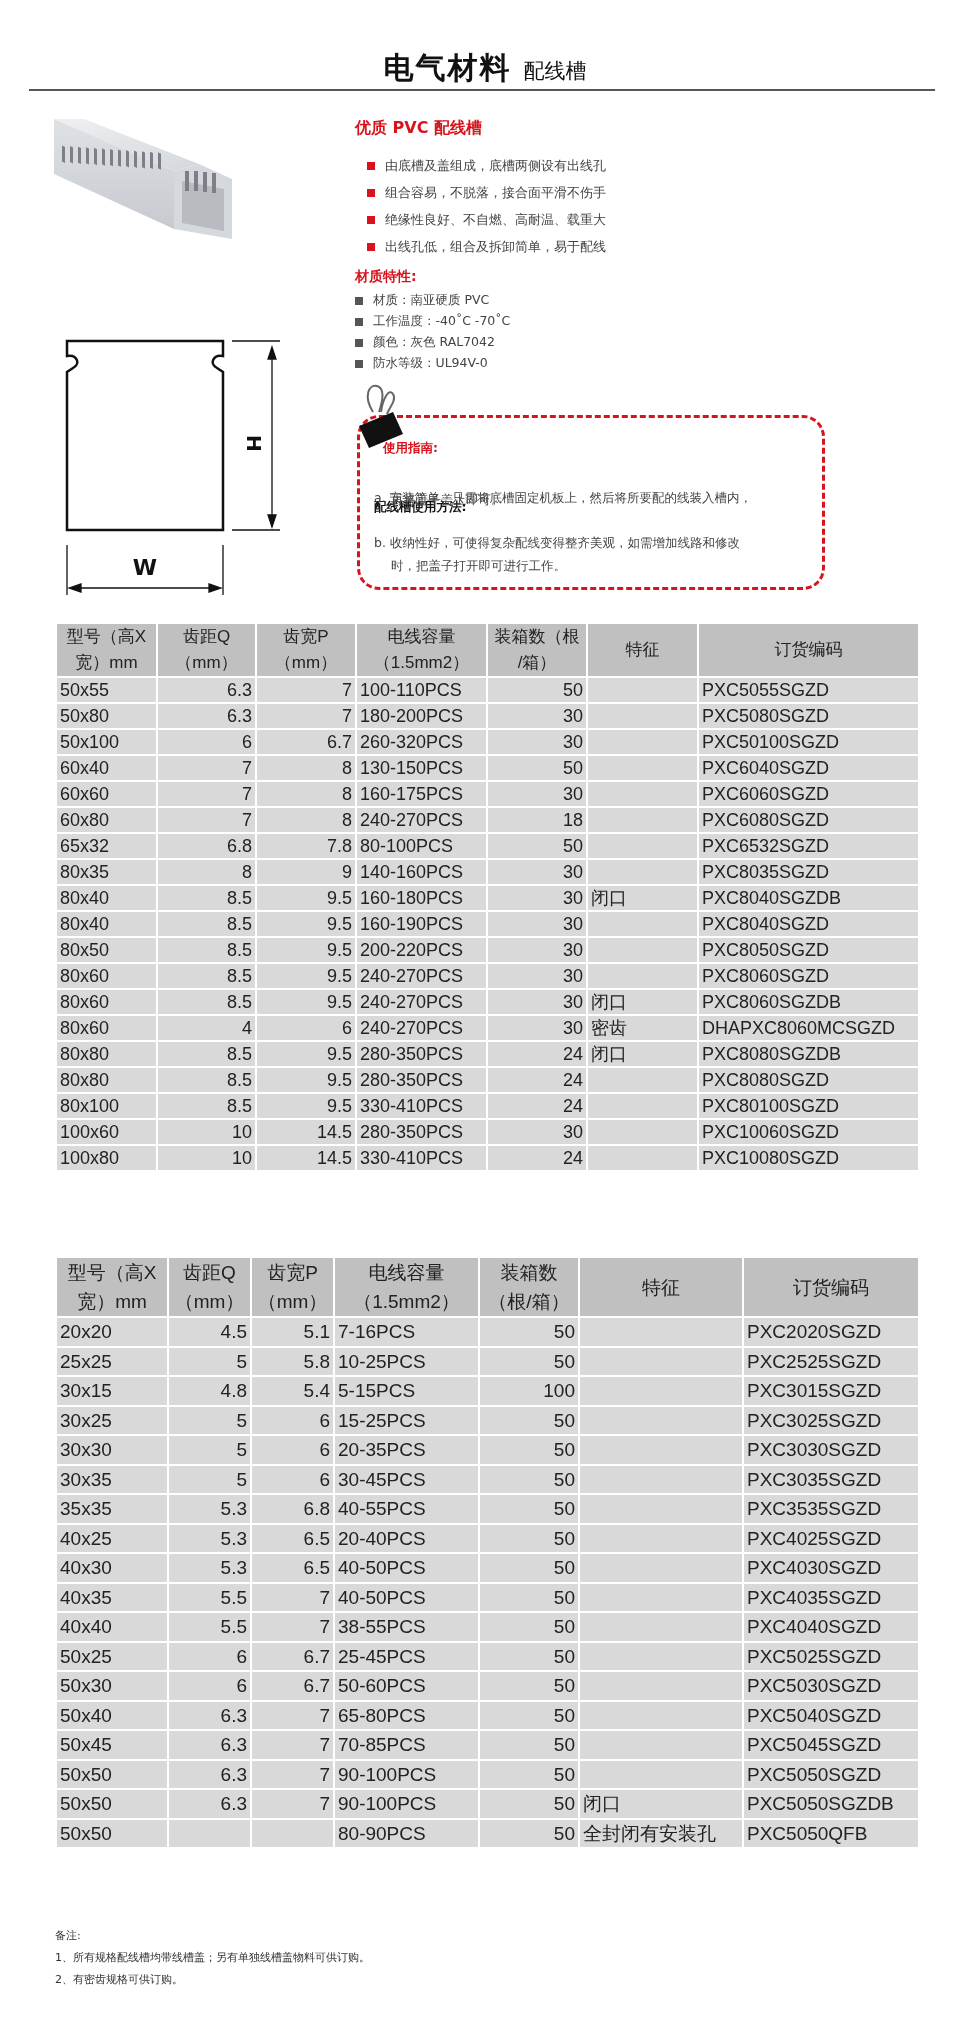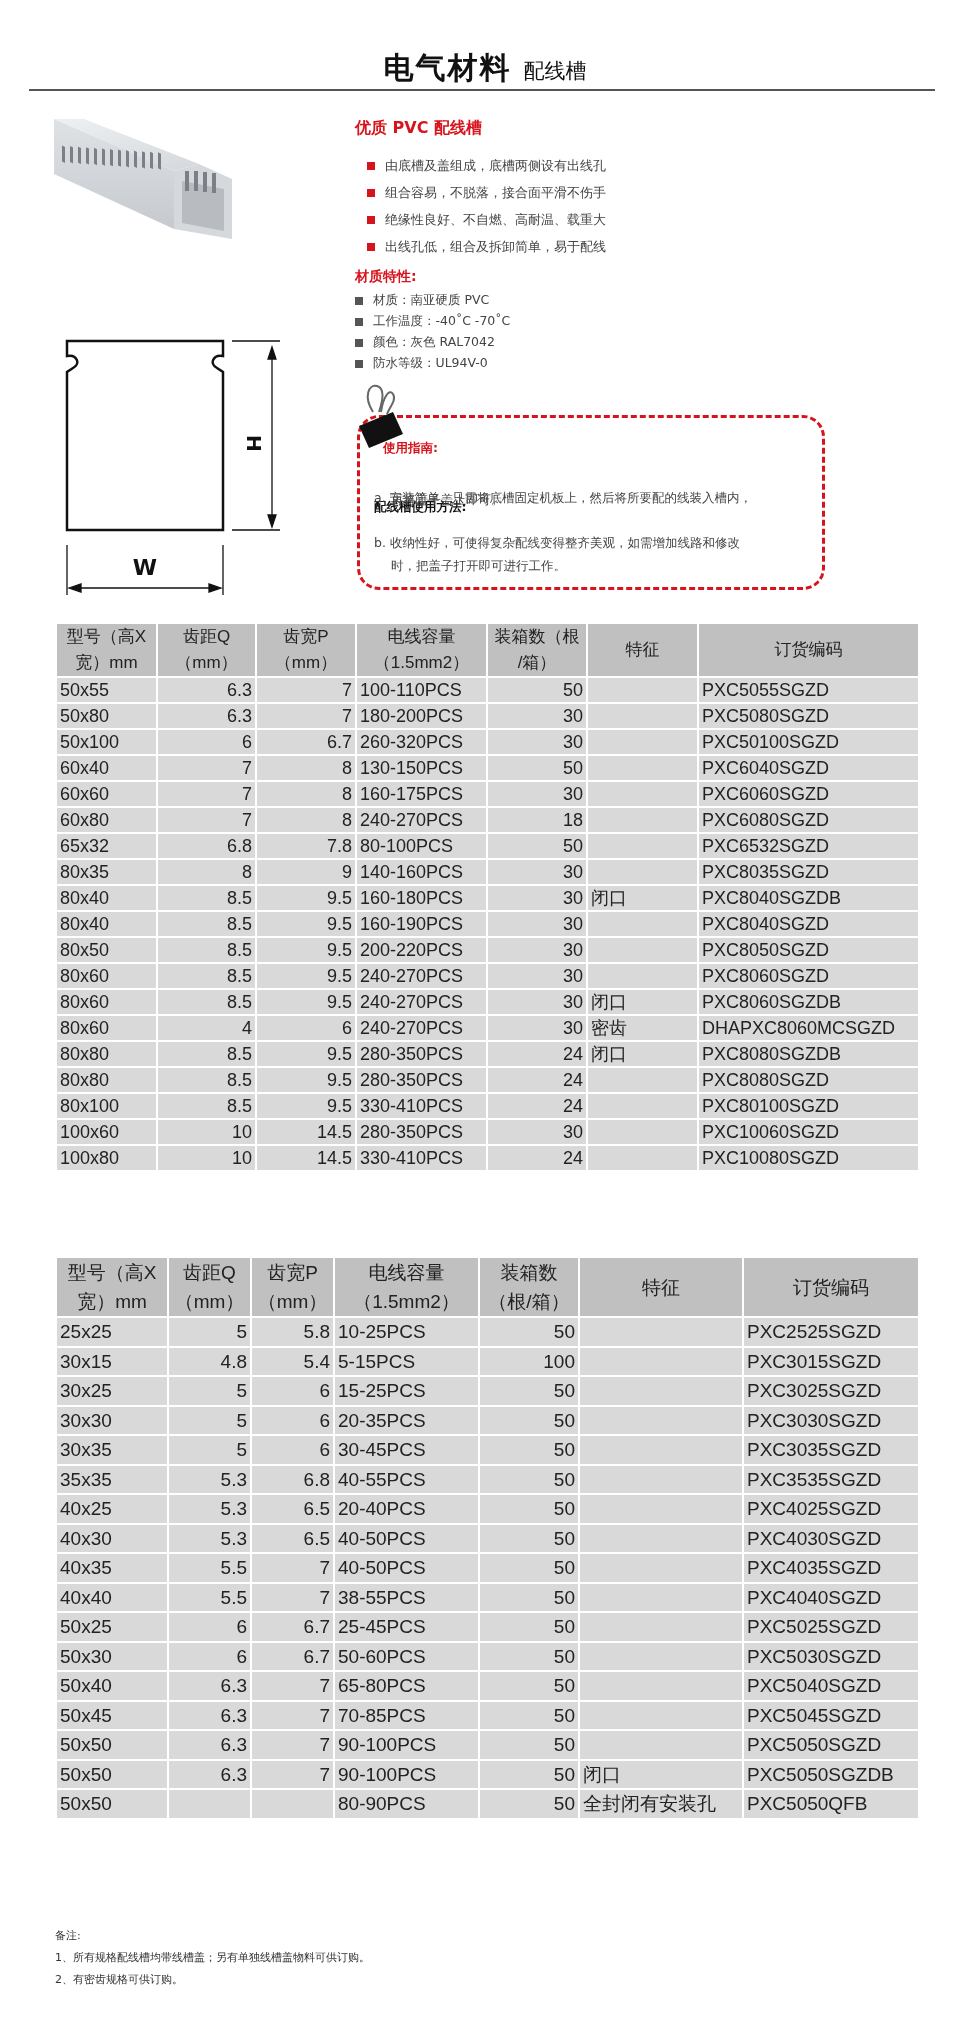--- a/index.html
+++ b/index.html
@@ -423,20 +423,29 @@
       <th>
           <div>特征</div>
         </th>
       <th>
           <div>订货编码</div>
         </th>
     </tr>
   </thead>
   <tbody id="t2body">
       <tr>
+        <td class="txt">20x20</td>
+        <td class="num">4.5</td>
+        <td class="num">5.1</td>
+        <td class="txt">7-16PCS</td>
+        <td class="num">50</td>
+        <td class="txt"></td>
+        <td class="txt">PXC2020SGZD</td>
+      </tr>
+      <tr>
         <td class="txt">25x25</td>
         <td class="num">5</td>
         <td class="num">5.8</td>
         <td class="txt">10-25PCS</td>
         <td class="num">50</td>
         <td class="txt"></td>
         <td class="txt">PXC2525SGZD</td>
       </tr>
       <tr>
         <td class="txt">30x15</td>

